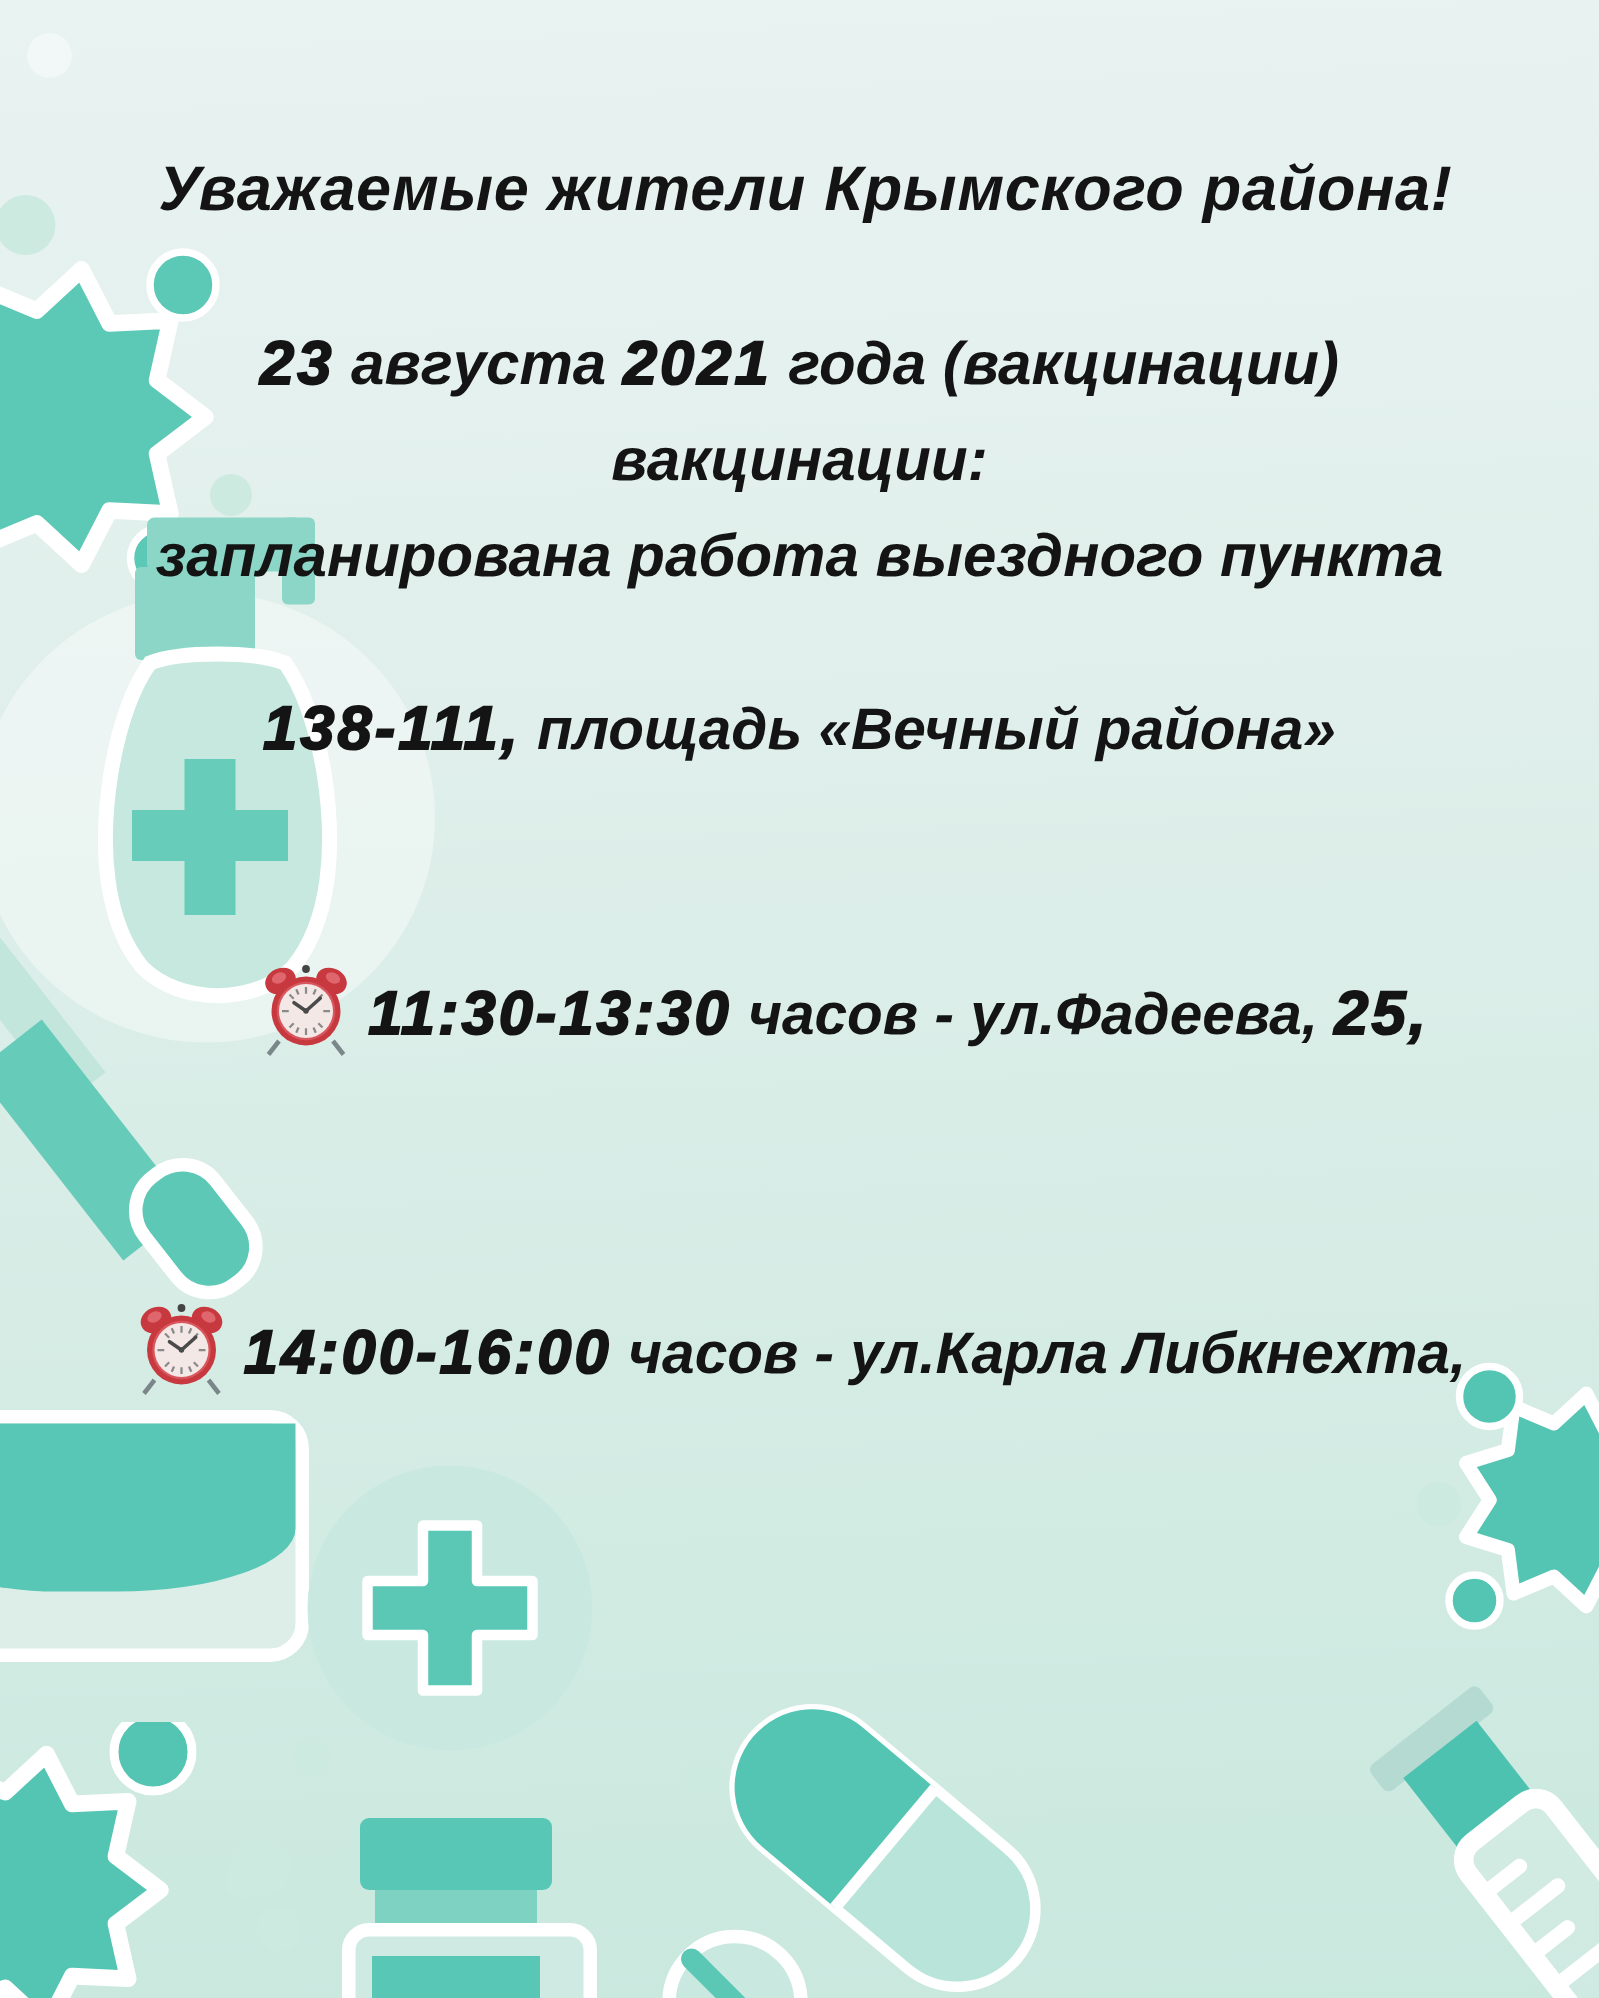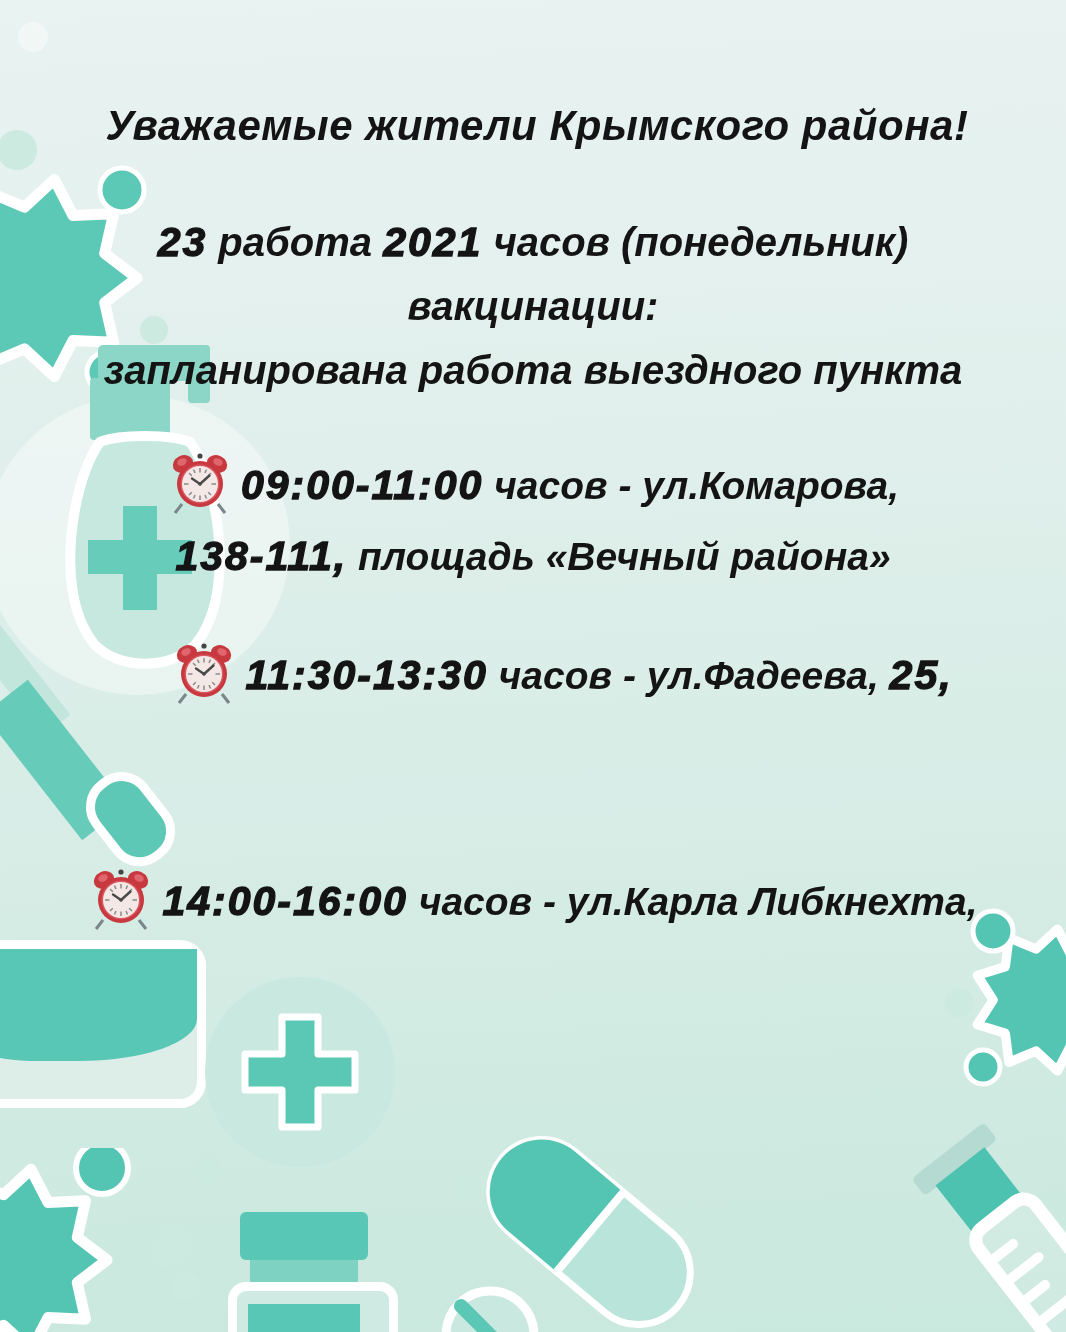--- a/index.html
+++ b/index.html
@@ -188,29 +188,26 @@
           <line x1="180" y1="36" x2="180" y2="-6"></line>
         </g>
       </g>
     </svg>
   </div>
 
   <div class="content">
     <h1 class="heading">Уважаемые жители Крымского района!</h1>
 
     <div class="intro">
-      <div class="line"><span class="heavy">23</span><span> работа </span><span class="heavy">2021</span><span> часов (понедельник)</span></div>
+      <div class="line"><span class="heavy">23</span><span> августа </span><span class="heavy">2021</span><span> года (вакцинации)</span></div>
       <div class="line">вакцинации:</div>
       <div class="line">запланирована работа выездного пункта</div>
     </div>
 
     <div class="item item-1">
-      <div class="line"><svg class="clock">
-            <use href="#clock-sym"></use>
-          </svg><span class="heavy">09:00-11:00</span><span> часов - ул.Комарова,</span></div>
       <div class="line"><span class="heavy">138-111,</span><span> площадь «Вечный района»</span></div>
     </div>
 
     <div class="item item-2">
       <div class="line"><svg class="clock">
             <use href="#clock-sym"></use>
           </svg><span class="heavy">11:30-13:30</span><span> часов - ул.Фадеева, </span><span class="heavy">25,</span></div>
     </div>
 
     <div class="item item-3">

